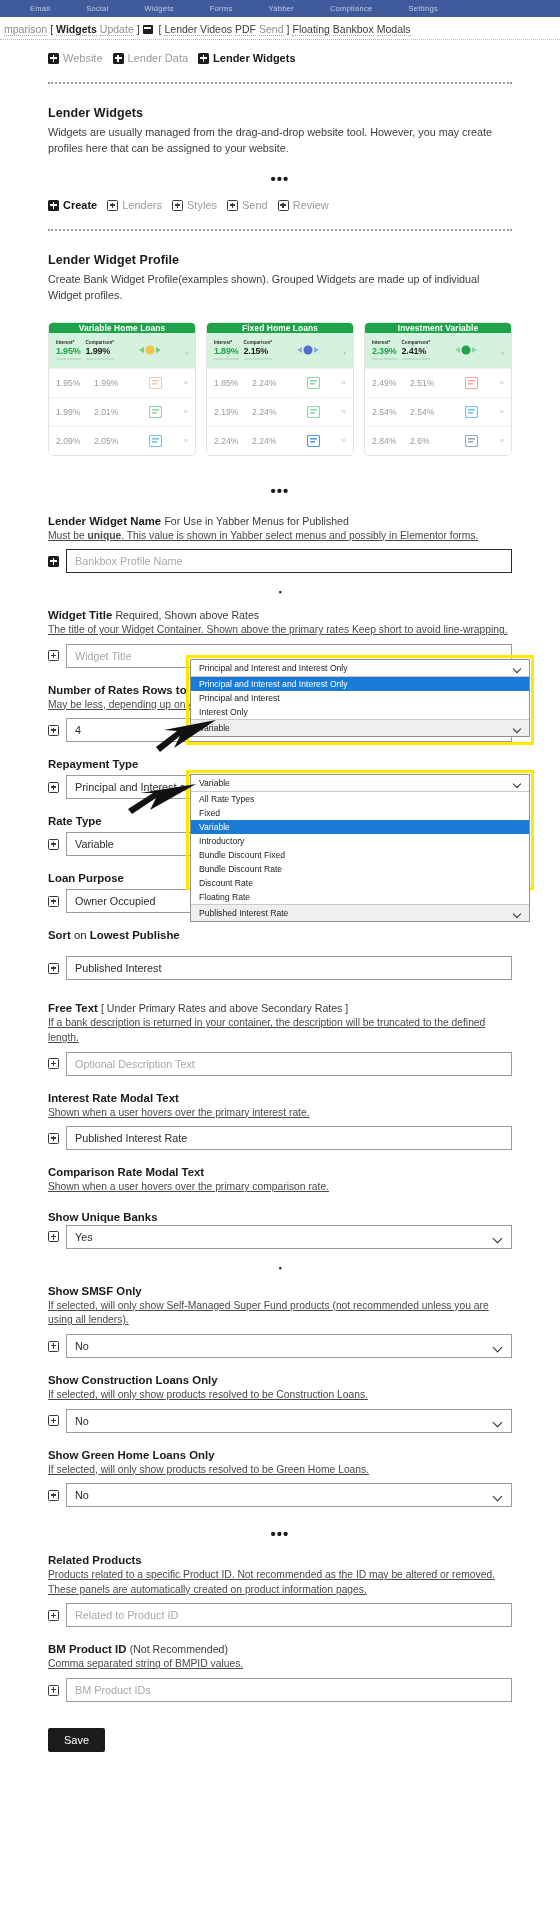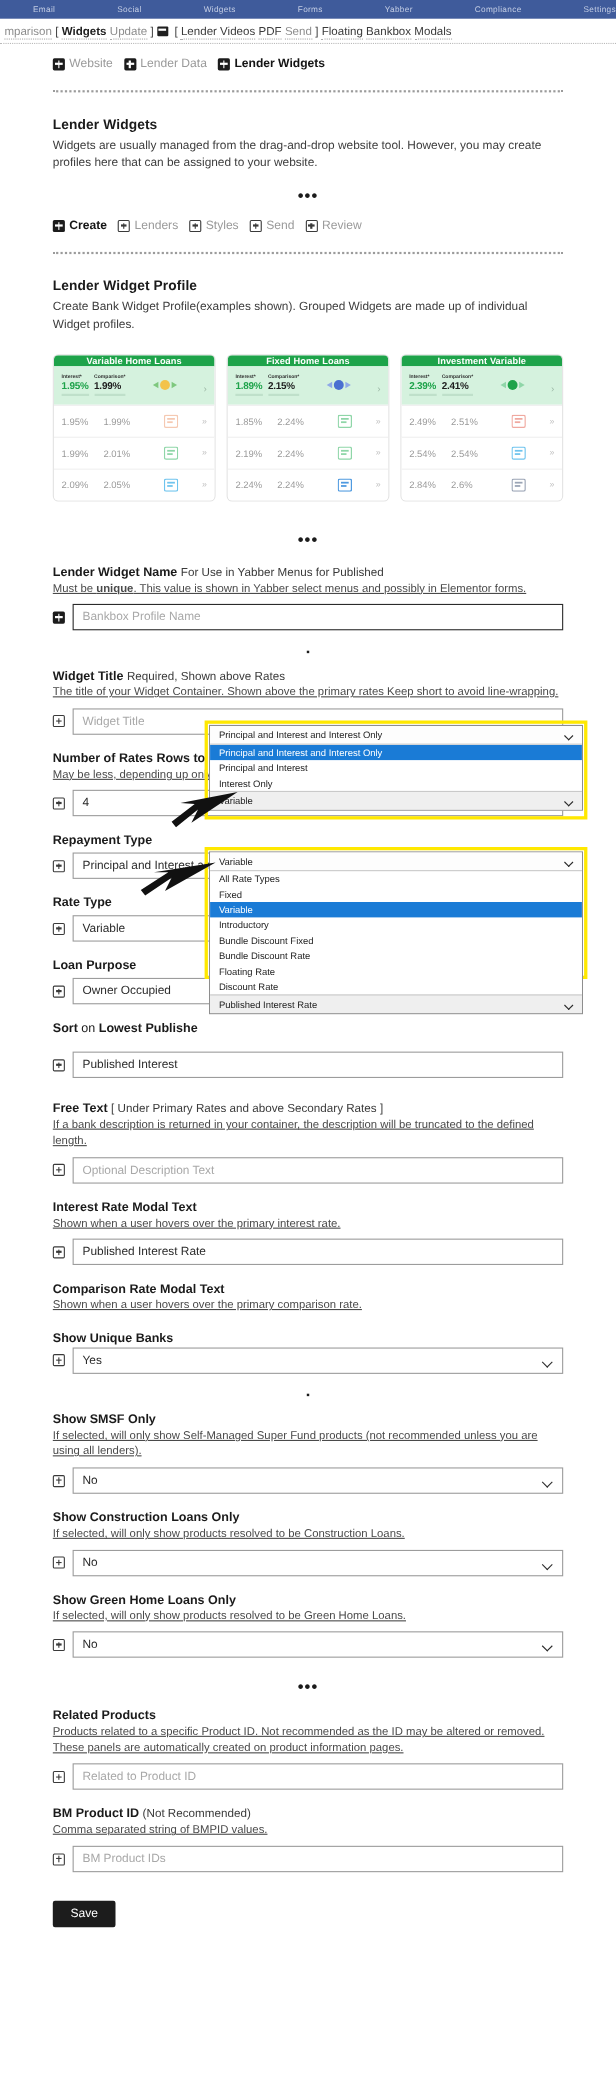--- a/index.html
+++ b/index.html
@@ -14,21 +14,21 @@
   .page { width:560px; min-height:1908px; position:relative; overflow:hidden; }
 
   
   .adminbar {
     height:17px;
     background:#3f5b9b;
     width:100%;
     position:relative;
     overflow:hidden;
   }
-  .adminbar-inner { display:flex; gap:36px; padding-left:30px; align-items:center; height:17px;justify-content:space-between; }
+  .adminbar-inner { display:flex; gap:36px; padding-left:30px; align-items:center; height:17px; }
   .adminbar-item { color:#c3cde4; font-size:7.5px; letter-spacing:.3px; white-space:nowrap; }
 
   
   .navstrip {
     padding:6px 4px 4px 4px;
     border-bottom:1px dotted #b9b9b9;
     font-size:10.5px;
     white-space:nowrap;
     overflow:hidden;
   }
@@ -619,22 +619,22 @@
 
   <div class="dd" style="left:190px; top:774px; width:340px;">
     <div class="dd-top">Variable</div>
     <div class="dd-list" id="dd2-list">
         <div class="dd-opt">All Rate Types</div>
         <div class="dd-opt">Fixed</div>
         <div class="dd-opt on">Variable</div>
         <div class="dd-opt">Introductory</div>
         <div class="dd-opt">Bundle Discount Fixed</div>
         <div class="dd-opt">Bundle Discount Rate</div>
+        <div class="dd-opt">Discount Rate</div>
         <div class="dd-opt">Floating Rate</div>
-        <div class="dd-opt">Discount Rate</div>
       </div>
     <div class="dd-foot">Published Interest Rate</div>
   </div>
 
   <svg class="arrow" style="left:120px; top:780px;" width="80" height="40" viewBox="0 0 80 40">
     <path d="M76,4 L30,30 L36,18 L12,34 L8,29 L33,13 L20,13 Z" fill="#111"></path>
   </svg>
 
 </div>
 

